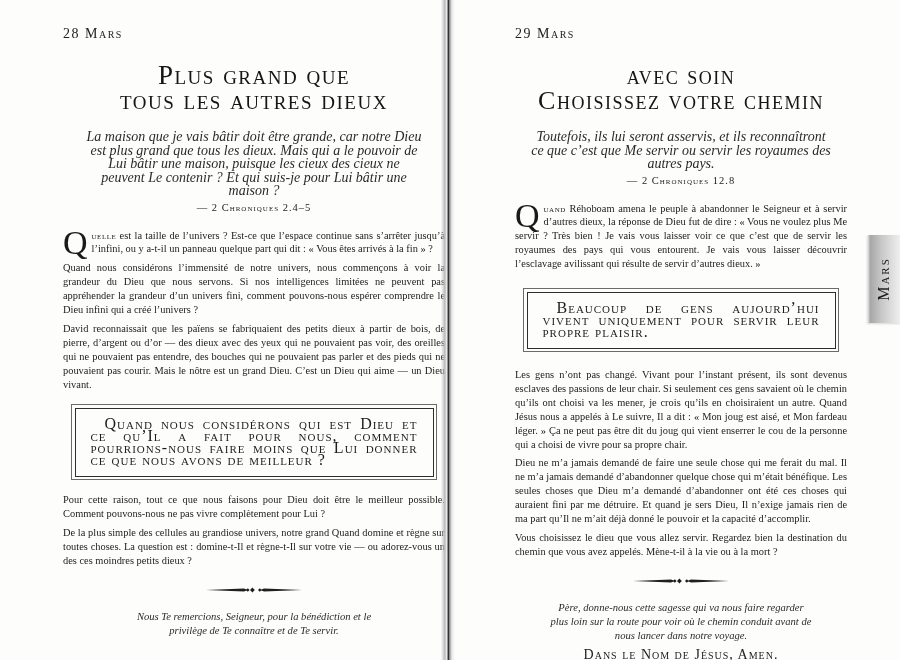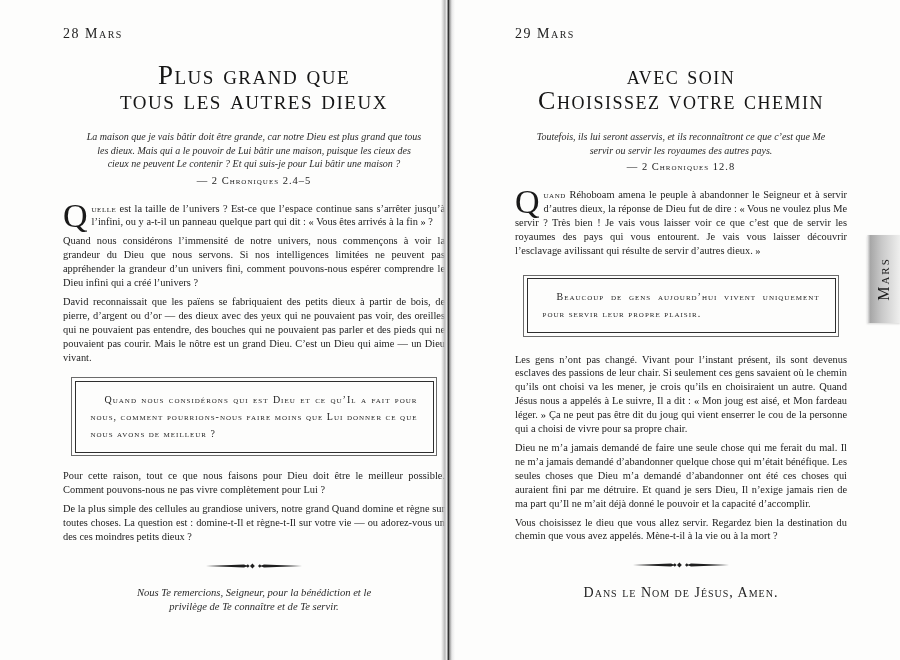--- a/index.html
+++ b/index.html
@@ -13,42 +13,42 @@
   .page-left{left:8px;width:447px;padding:26px 10px 0 55px;}
   .page-right{left:453px;width:424px;padding:26px 30px 0 62px;}
 
   .date{font-variant:small-caps;font-size:14px;letter-spacing:1.5px;color:#222;}
   .title{
     text-align:center;font-variant:small-caps;font-size:27px;line-height:25px;
     letter-spacing:1.5px;margin-top:21px;color:#151515;white-space:nowrap;
   }
   .page-right .title{font-size:26px;}
   .epigraph{
-    margin:17px auto 0;text-align:center;font-style:italic;font-size:10px;
+    margin:17px auto 0;text-align:center;font-style:italic;font-size:14px;
     line-height:13.5px;color:#2a2a2a;
   }
   .page-left .epigraph{max-width:336px;}
   .page-right .epigraph{max-width:300px;}
   .attribution{
     text-align:center;font-variant:small-caps;font-size:10.5px;letter-spacing:1px;
     margin-top:4px;color:#222;
   }
   .body-text{margin-top:16px;font-size:10.4px;line-height:13.9px;text-align:justify;color:#222;}
   .body-text p{margin:0 0 5px 0;}
   .dropcap{
     float:left;font-size:34px;line-height:26px;padding:1px 4px 0 0;color:#1a1a1a;
   }
   .lead-caps{font-variant:small-caps;letter-spacing:0.5px;}
 
   .callout{
     border:1px solid #6b6b6b;padding:2.5px;margin:13px 8px 13px 8px;background:#fdfdfc;
   }
   .callout-inner{
     border:1.6px solid #2e2e2e;padding:9px 15px 10px 15px;
-    font-variant:small-caps;font-size:10px;line-height:17px;letter-spacing:1px;
+    font-variant:small-caps;font-size:16px;line-height:12px;letter-spacing:1px;
     text-align:justify;text-indent:14px;color:#1d1d1d;
   }
   .divider{text-align:center;margin:14px 0 10px 0;}
   .prayer{
     margin:8px auto 0;text-align:center;font-style:italic;font-size:10.6px;
     line-height:14px;color:#2a2a2a;
   }
   .page-left .prayer{max-width:252px;}
   .page-right .prayer{max-width:262px;}
   .closing{
@@ -136,18 +136,19 @@
 
   <div class="divider">
     <svg width="96" height="12" viewBox="0 0 96 12">
       <polygon points="0,6 38,4.4 42,6 38,7.6" fill="#1f1f1f"></polygon>
       <polygon points="96,6 58,4.4 54,6 58,7.6" fill="#1f1f1f"></polygon>
       <path d="M44 6 l2.4,-2.4 2.4,2.4 -2.4,2.4 Z" fill="#1f1f1f"></path>
       <path d="M40 6 l1.8,-1.8 1.8,1.8 -1.8,1.8 Z" fill="#1f1f1f"></path>
       <path d="M52 6 l1.8,-1.8 1.8,1.8 -1.8,1.8 Z" fill="#1f1f1f"></path>
     </svg>
   </div>
+  <div class="prayer">Père, donne-nous cette sagesse qui va nous faire regarder plus loin sur la route pour voir où le chemin conduit avant de nous lancer dans notre voyage.</div>
   <div class="closing">Dans le Nom de Jésus, Amen.</div>
 </div>
 
 <div class="edge-tab">
   <span>Mars</span>
 </div>
 
 </body></html>

